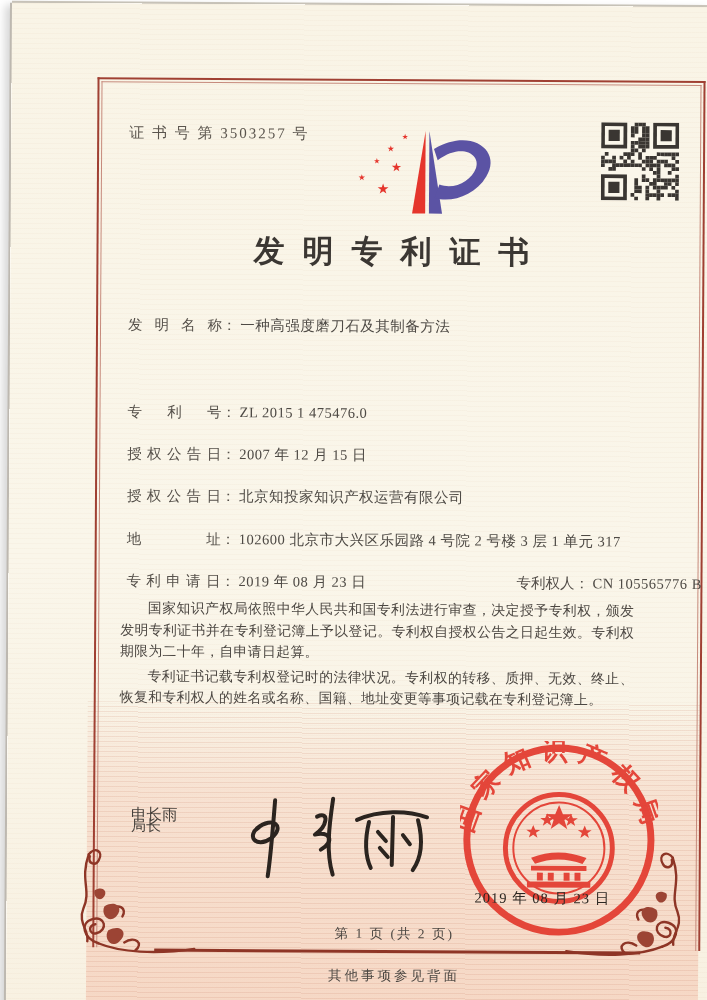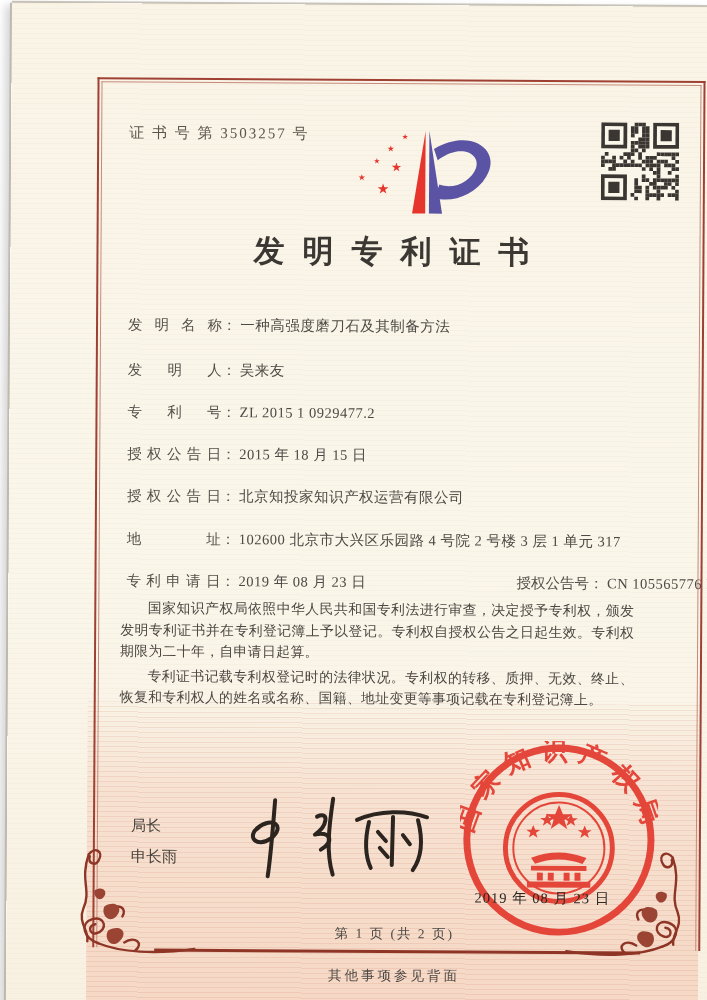--- a/index.html
+++ b/index.html
@@ -40,21 +40,21 @@
     font-size:31px;font-weight:600;color:#3b3733;letter-spacing:.58em;text-indent:.58em;
   }
   .row{position:absolute;left:118px;height:22px;font-size:14.5px;white-space:nowrap;}
   .row .lbl{display:inline-block;width:94px;text-align:justify;text-align-last:justify;vertical-align:top;color:#55504a;font-family:Liberation Mono, monospace;}
   .row .sep{color:#55504a;}
   .row .val{color:#4e4a45;letter-spacing:.5px;}
   .row2{position:absolute;left:390px;top:0;white-space:nowrap;}
   .paras{position:absolute;left:112px;top:594px;width:514px;font-size:13.8px;line-height:21.5px;color:#4c4742;letter-spacing:.4px;text-align:justify;}
   .paras p{margin:0 0 3px 0;text-indent:2em;}
   .sig-title{position:absolute;left:124px;top:813px;font-size:15px;color:#46413c;}
-  .sig-name{position:absolute;left:124px;top:843px;font-size:15.5px;color:#46413c;}
+  .sig-name{position:absolute;left:124px;top:801px;font-size:15.5px;color:#46413c;}
   .autograph{position:absolute;left:222px;top:782px;width:210px;height:100px;}
   .seal{position:absolute;left:453px;top:735px;width:198px;height:198px;z-index:4;opacity:.93;mix-blend-mode:multiply;}
   .seal-date{position:absolute;left:468px;top:883px;z-index:5;font-size:14.5px;color:#2c2722;letter-spacing:1px;white-space:nowrap;}
   .page-info{position:absolute;left:86px;top:920px;width:604px;text-align:center;font-size:13.5px;color:#4c4742;letter-spacing:2px;}
   .bottom-rule{position:absolute;left:148px;top:945px;width:486px;height:3px;background:#8e3526;z-index:2;}
   .flourish{position:absolute;top:843px;width:132px;height:118px;z-index:2;}
   .flourish.left{left:58px;}
   .flourish.right{left:558px;transform:scaleX(-1);}
   .back-note{position:absolute;left:86px;top:962px;width:604px;text-align:center;font-size:13.5px;color:#4c4742;letter-spacing:3px;}
 </style>
@@ -234,45 +234,41 @@
           <rect x="7.238095238095238" y="57.904761904761905" width="10.857142857142858" height="10.857142857142858" fill="#3a3632"></rect>
         </g>
     </svg>
 
     <div class="doc-title">发明专利证书</div>
 
     <div class="row" style="top:312px">
       <span class="lbl">发明名称</span><span class="sep">：</span>
       <span class="val">一种高强度磨刀石及其制备方法</span>
     </div>
-    <div class="row" style="top:357px">
-      <span class="lbl">发明人</span><span class="sep">：</span>
-      <span class="val">吴来友</span>
-    </div>
     <div class="row" style="top:399px">
       <span class="lbl">专利号</span><span class="sep">：</span>
-      <span class="val">ZL 2015 1 0929477.2</span>
+      <span class="val">ZL 2015 1 475476.0</span>
     </div>
     <div class="row" style="top:441px">
       <span class="lbl">授权公告日</span><span class="sep">：</span>
-      <span class="val">2015 年 18 月 15 日</span>
+      <span class="val">2007 年 12 月 15 日</span>
     </div>
     <div class="row" style="top:483px">
       <span class="lbl">授权公告日</span><span class="sep">：</span>
       <span class="val">北京知投家知识产权运营有限公司</span>
     </div>
     <div class="row" style="top:526px">
       <span class="lbl">地址</span><span class="sep">：</span>
       <span class="val">102600 北京市大兴区乐园路 4 号院 2 号楼 3 层 1 单元 317</span>
     </div>
     <div class="row" style="top:568px;width:560px">
       <span class="lbl">专利申请日</span><span class="sep">：</span>
       <span class="val">2019 年 08 月 23 日</span>
       <span class="row2">
-        <span>授权公告号</span><span class="sep">：</span>
+        <span>专利权人</span><span class="sep">：</span>
         <span class="val">CN 105565776 B</span>
       </span>
     </div>
 
     <div class="paras">
       <p>国家知识产权局依照中华人民共和国专利法进行审查，决定授予专利权，颁发发明专利证书并在专利登记簿上予以登记。专利权自授权公告之日起生效。专利权期限为二十年，自申请日起算。</p>
       <p>专利证书记载专利权登记时的法律状况。专利权的转移、质押、无效、终止、恢复和专利权人的姓名或名称、国籍、地址变更等事项记载在专利登记簿上。</p>
     </div>
 
     <div class="sig-title">局长</div>

